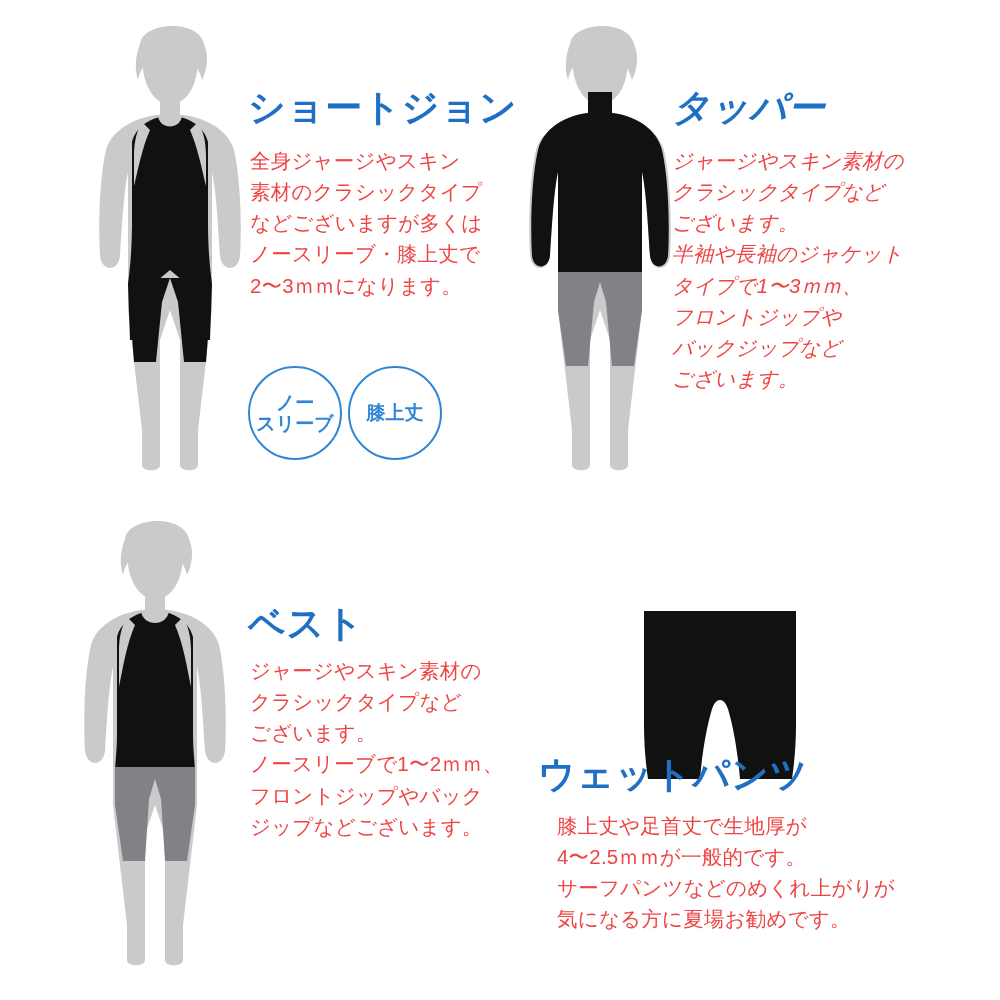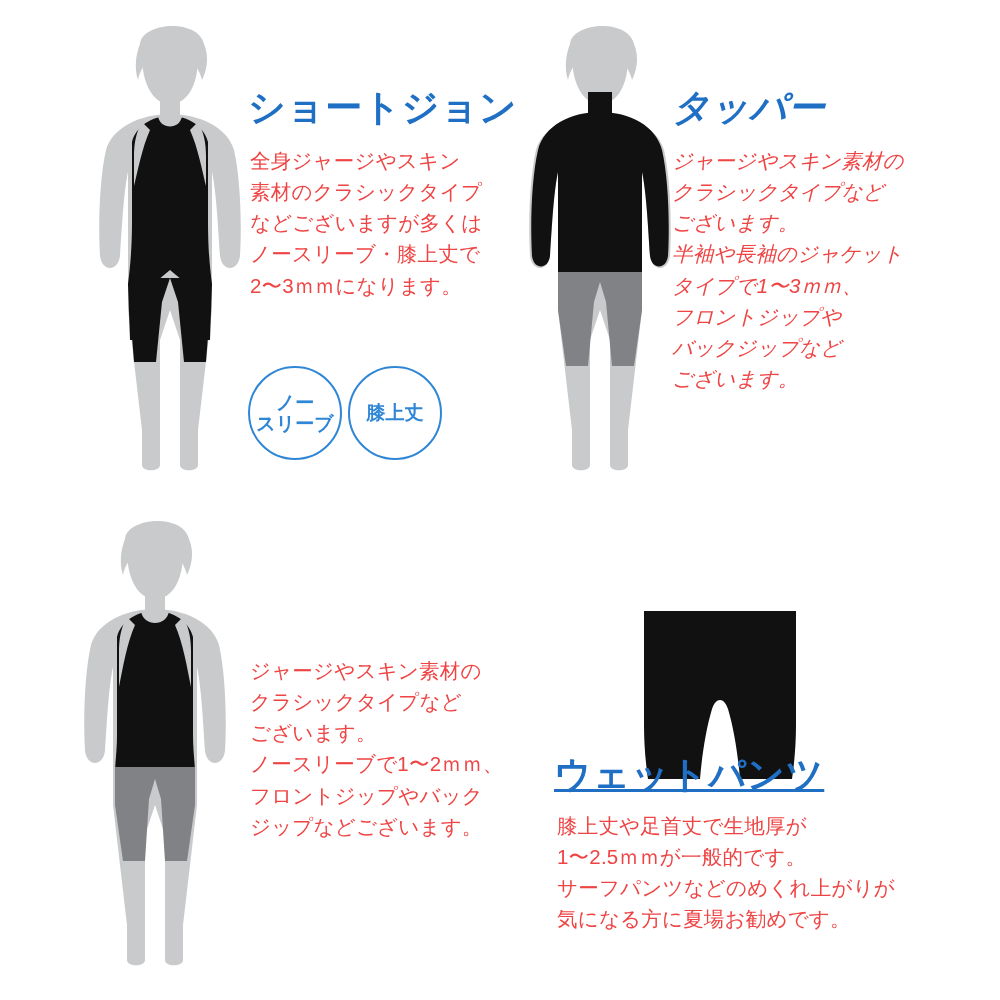--- a/index.html
+++ b/index.html
@@ -150,36 +150,37 @@
 
         <path d="M90 106 C72 106 56 116 52 132 L52 230 C52 246 50 258 50 268 L130 268 C130 258 128 246 128 230 L128 132 C124 116 108 106 90 106 Z" fill="#111111"></path>
         <path d="M62 112 C56 122 54 134 54 146 L54 182 C58 162 62 138 70 120 Z" fill="#c9cacc"></path>
         <path d="M118 112 C124 122 126 134 126 146 L126 182 C122 162 118 138 110 120 Z" fill="#c9cacc"></path>
         <path d="M76 106 C78 122 102 122 104 106 Z" fill="#c9cacc"></path>
 
         <path d="M50 262 L50 300 L58 356 L80 356 L84 294 L90 274 L96 294 L100 356 L122 356 L130 300 L130 262 Z" fill="#808285"></path>
       </svg>
     </div>
 
+    <div class="title big" style="position:absolute; left:248px; top:104px;">ベスト</div>
     <div class="body-text" style="position:absolute; left:250px; top:155px; width:260px;">ジャージやスキン素材の
 クラシックタイプなど
 ございます。
 ノースリーブで1〜2ｍｍ、
 フロントジップやバック
 ジップなどございます。</div>
   </div>
 
   <div class="panel" style="left:500px; top:500px; width:500px; height:500px;">
 
     <div class="figure" style="left:130px; top:105px;">
       <svg width="180" height="190" viewBox="0 0 180 190">
         <path d="M14 6 L166 6 L166 120 C166 142 164 160 162 174 L110 174 C108 150 104 124 98 104 C94 92 86 92 82 104 C76 124 72 150 70 174 L18 174 C16 160 14 142 14 120 Z" fill="#111111"></path>
       </svg>
     </div>
 
-    <div class="title big" style="position:absolute; left:54px; top:255px;text-decoration:underline;">ウェットパンツ</div>
+    <div class="title big" style="position:absolute; left:38px; top:255px;">ウェットパンツ</div>
     <div class="body-text" style="position:absolute; left:57px; top:310px; width:400px;">膝上丈や足首丈で生地厚が
-1〜2.5ｍｍが一般的です。
+4〜2.5ｍｍが一般的です。
 サーフパンツなどのめくれ上がりが
 気になる方に夏場お勧めです。</div>
   </div>
 
 </div>
 
 </body></html>

